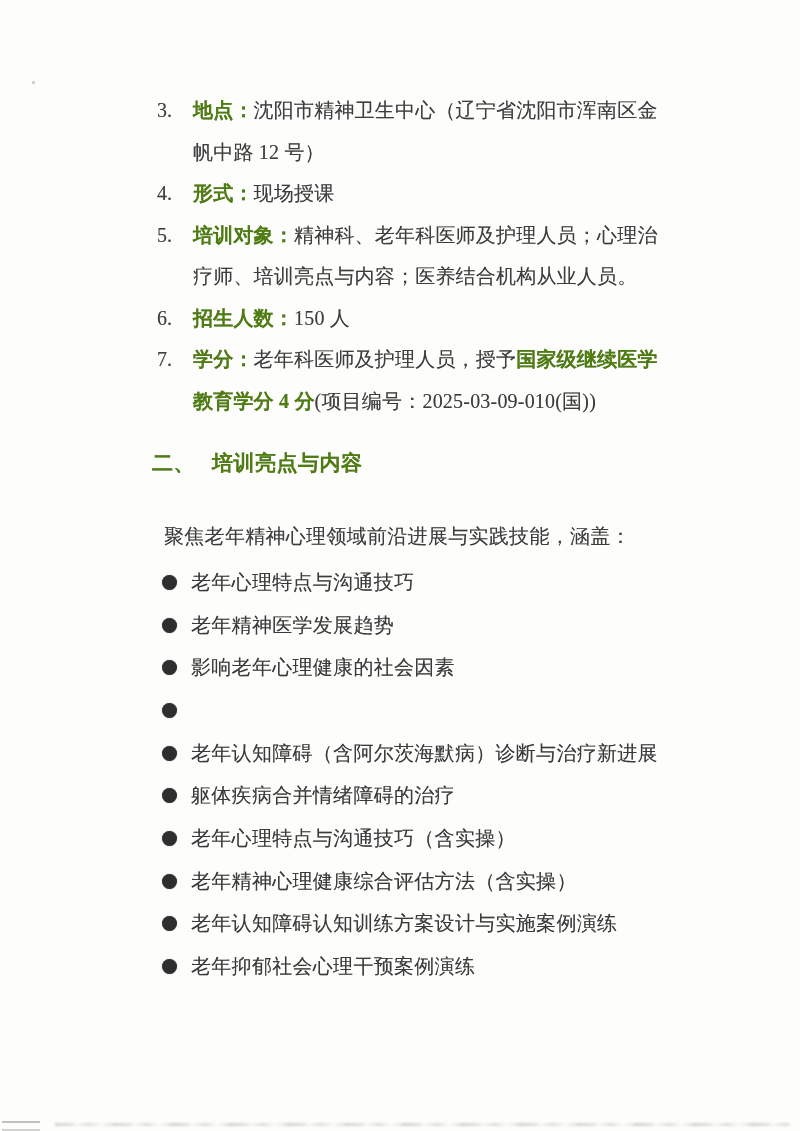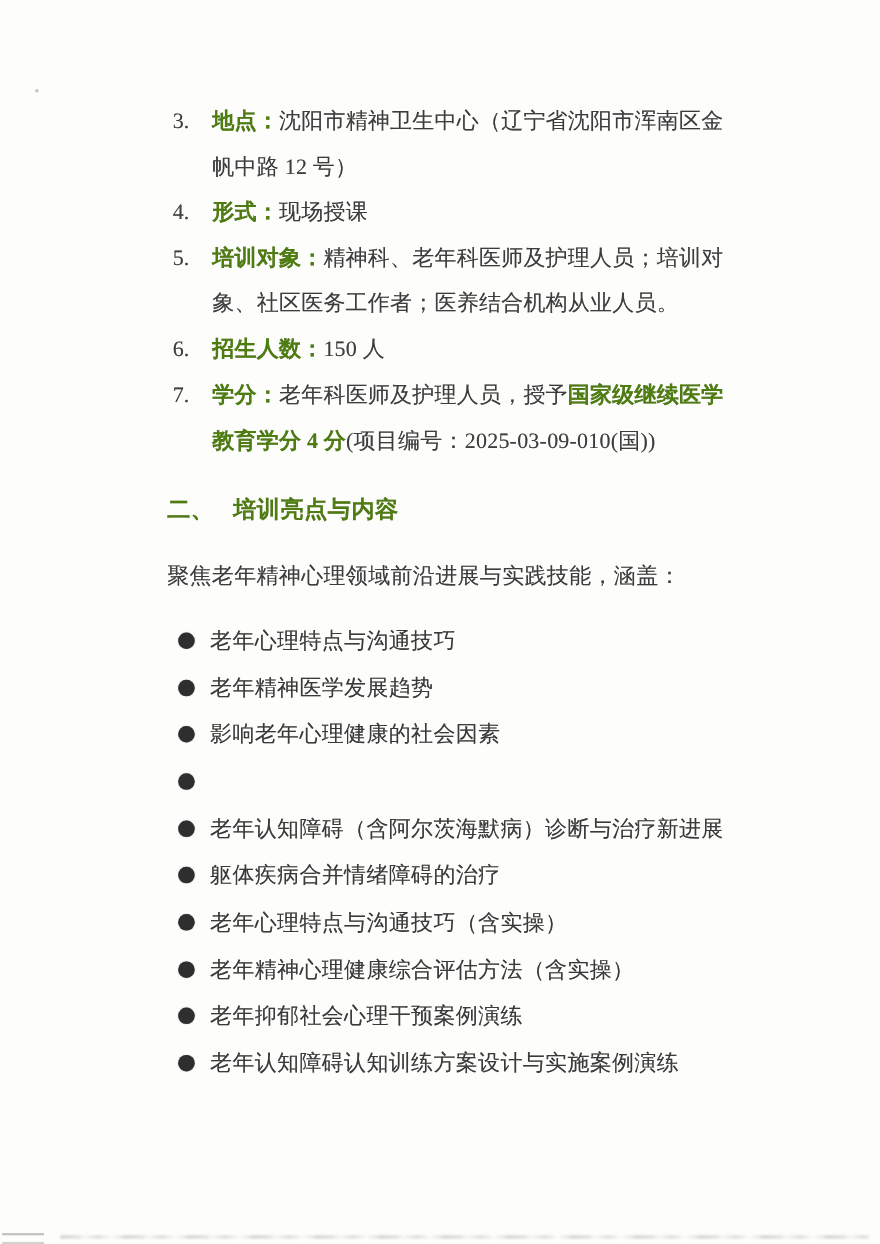--- a/index.html
+++ b/index.html
@@ -33,21 +33,21 @@
   .section-heading {
     position: absolute; top: 442px; left: 152px;
     font-size: 21px; line-height: 42px;
     font-weight: 700; color: #4d7c0f;
     letter-spacing: 0.5px;
   }
   .h-num { margin-right: 17px; }
 
   
   .intro {
-    position: absolute; top: 504px; left: 152px; margin: 0;
+    position: absolute; top: 504px; left: 152px; margin: 12px;
     font-size: 20px; line-height: 41.5px;
     letter-spacing: 0.3px;
   }
 
   
   .bullet-list { position: absolute; top: 561px; left: 0; width: 644px; }
   .b-item {
     display: flex; align-items: center;
     height: 42.7px;
     padding-left: 162px;
@@ -93,21 +93,21 @@
     <span class="n-text"><span class="seg seg-b">地点：</span><span class="seg">沈阳市精神卫生中心（辽宁省沈阳市浑南区金帆中路 12 号）</span></span>
   </div>
 
   <div class="n-item">
     <span class="n-num">4.</span>
     <span class="n-text"><span class="seg seg-b">形式：</span><span class="seg">现场授课</span></span>
   </div>
 
   <div class="n-item">
     <span class="n-num">5.</span>
-    <span class="n-text"><span class="seg seg-b">培训对象：</span><span class="seg">精神科、老年科医师及护理人员；培训对象、社区医务工作者；医养结合机构从业人员。</span></span>
+    <span class="n-text"><span class="seg seg-b">培训对象：</span><span class="seg">精神科、老年科医师及护理人员；心理治疗师、培训亮点与内容；医养结合机构从业人员。</span></span>
   </div>
 
   <div class="n-item">
     <span class="n-num">6.</span>
     <span class="n-text"><span class="seg seg-b">招生人数：</span><span class="seg">150 人</span></span>
   </div>
 
   <div class="n-item">
     <span class="n-num">7.</span>
     <span class="n-text"><span class="seg seg-b">学分：</span><span class="seg">老年科医师及护理人员，授予</span><span class="seg seg-b">国家级继续医学教育学分 4 分</span><span class="seg">(项目编号：2025-03-09-010(国))</span></span>
@@ -155,25 +155,25 @@
     <span class="b-text">老年心理特点与沟通技巧（含实操）</span>
   </div>
 
   <div class="b-item">
     <span class="b-dot"></span>
     <span class="b-text">老年精神心理健康综合评估方法（含实操）</span>
   </div>
 
   <div class="b-item">
     <span class="b-dot"></span>
-    <span class="b-text">老年抑郁社会心理干预案例演练</span>
+    <span class="b-text">老年认知障碍认知训练方案设计与实施案例演练</span>
   </div>
 
   <div class="b-item">
     <span class="b-dot"></span>
-    <span class="b-text">老年认知障碍认知训练方案设计与实施案例演练</span>
+    <span class="b-text">老年抑郁社会心理干预案例演练</span>
   </div>
 </div>
 
   <div class="noise-left"></div>
   <div class="noise-line"></div>
   <div class="speck"></div>
 </div>
 
 </body></html>

